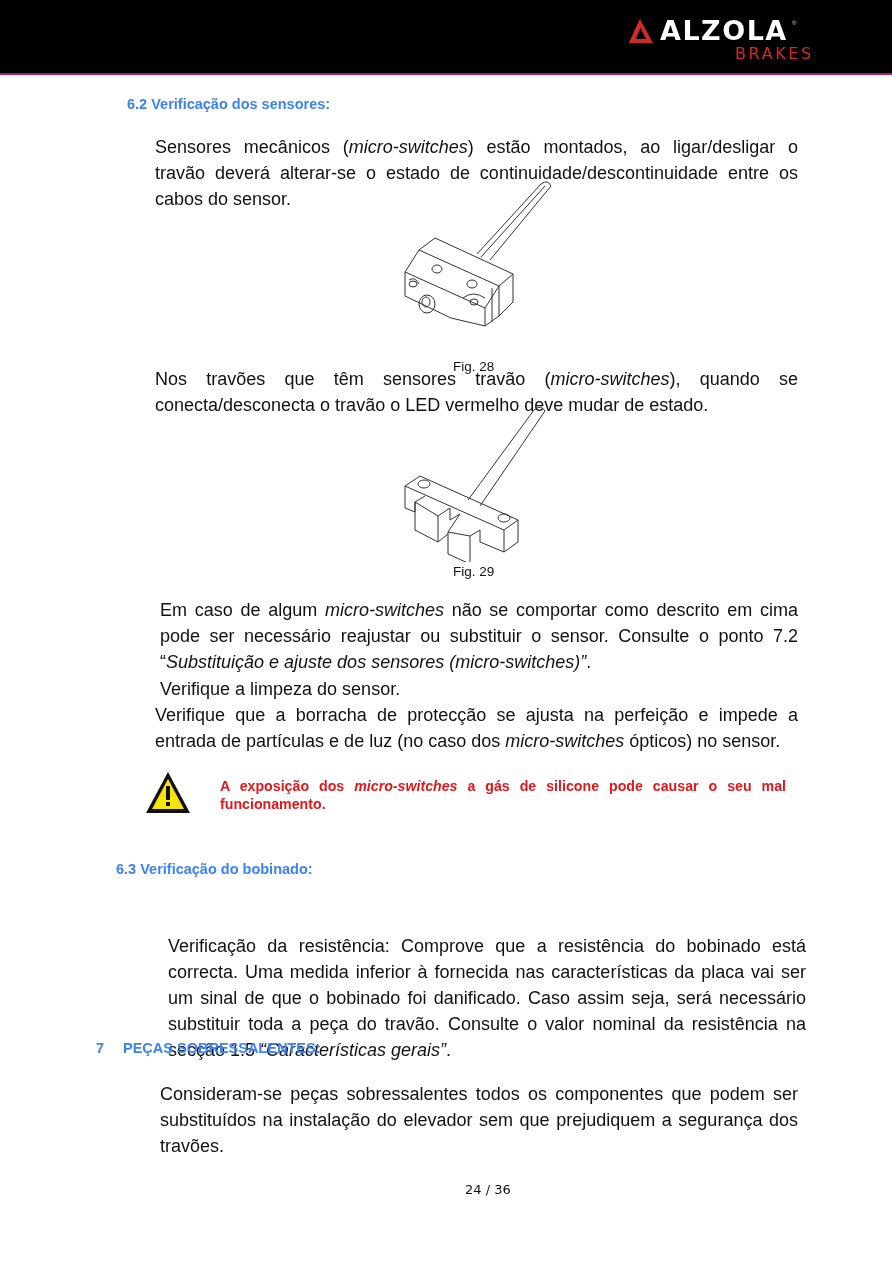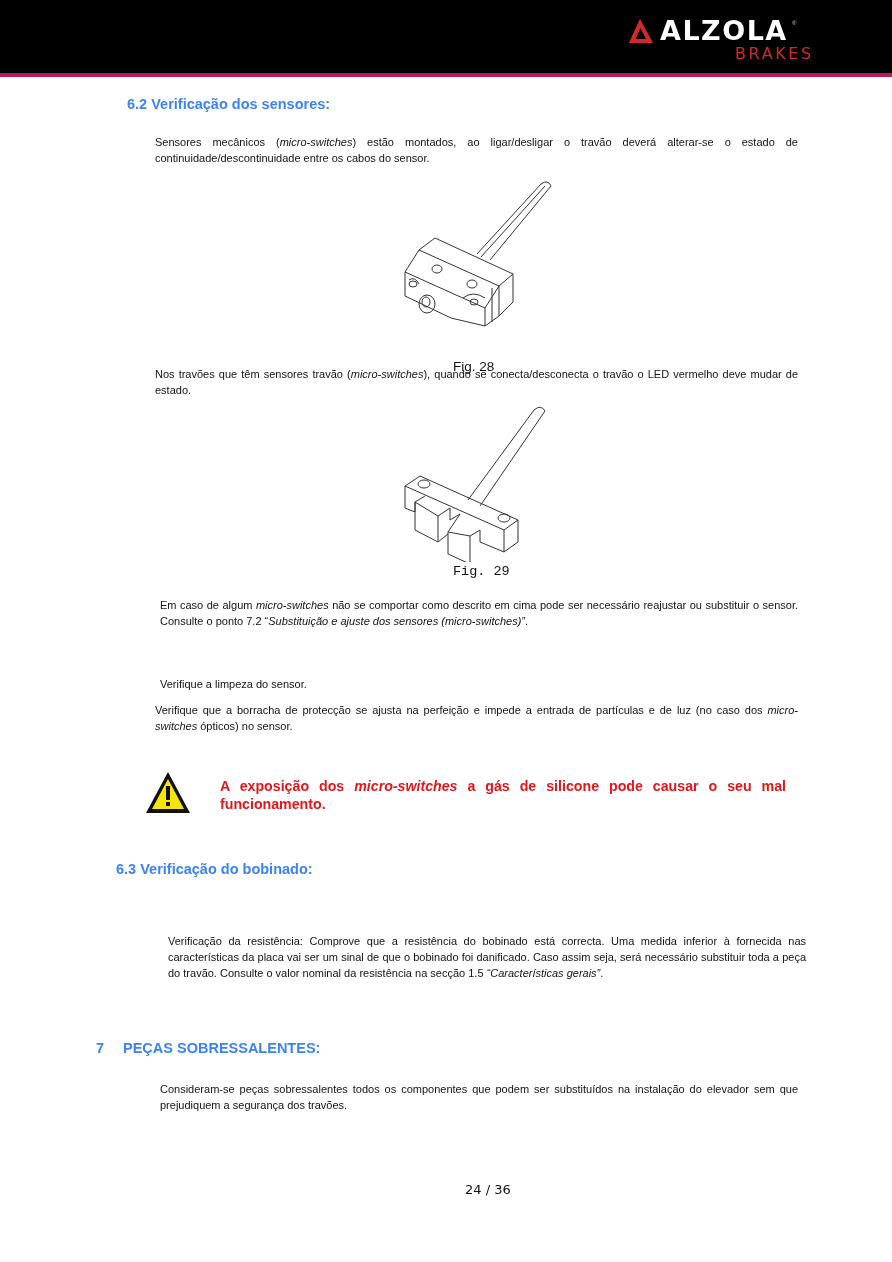--- a/index.html
+++ b/index.html
@@ -1,27 +1,27 @@
 <!DOCTYPE html>
 <html><head>
 <meta charset="utf-8">
 <style>
   html, body { margin: 0; padding: 0; background: #ffffff; }
   body { width: 892px; height: 1262px; position: relative; overflow: hidden;
          font-family: "Liberation Sans", sans-serif; color: #111; }
-  .header { position: absolute; left: 0; top: 0; width: 892px; height: 73px; background: #000; border-bottom: 4px solid #be185d; }
+  .header { position: absolute; left: 0; top: 0; width: 892px; height: 73px; background: #000; border-bottom: 2px solid #be185d; }
   .logo { position: absolute; left: 627px; top: 16px; width: 175px; height: 44px; }
   .logo svg { position: absolute; left: 0; top: 2px; }
   .logo-name { position: absolute; left: 33px; top: -1px; color: #fff; font-weight: bold; font-size: 27px; letter-spacing: 1.5px; font-family: "DejaVu Sans", sans-serif; }
   .logo-reg { position: absolute; left: 165px; top: 4px; color: #ccc; font-size: 6px; }
   .logo-sub { position: absolute; left: 108px; top: 28px; color: #d12a2a; font-size: 16px; letter-spacing: 2.6px; font-family: "DejaVu Sans", sans-serif; }
 
   .abs { position: absolute; }
   .h2 { font-weight: bold; font-size: 14.5px; color: #3b82f6; }
-  .p { font-size: 11px; line-height: 16px; color: #111; text-align: justify; }
+  .p { font-size: 18px; line-height: 26px; color: #111; text-align: justify; }
   .fig-caption { font-size: 13.5px; color: #111; }
   .warn-text { color: #e3161b; font-weight: bold; font-size: 14.2px; line-height: 18px; text-align: justify; word-spacing: 3px; }
   .pagenum { font-family: "DejaVu Sans", sans-serif; font-size: 13px; color: #111; margin-left: 40px; }
   i { font-style: italic; }
 </style>
 </head>
 <body>
 
 <div class="header">
   <div class="logo">
@@ -82,21 +82,21 @@
   <ellipse cx="104" cy="116" rx="6" ry="4"></ellipse>
 
   <path d="M5 84 L5 106 L15 110 L15 100 L25 94"></path>
   <path d="M15 100 L15 128 L38 140 L38 114 L50 106 L50 118 L60 112 L48 130 L48 152 L70 162 L70 134 L80 128"></path>
   <path d="M104 128 L104 150 L118 140 L118 118"></path>
   <path d="M80 128 L80 140 L104 150"></path>
   <path d="M15 100 L38 114"></path>
   <path d="M48 130 L70 134"></path>
   <path d="M38 140 L48 132"></path>
 </svg>
-<div class="abs fig-caption" style="left:453px; top:564px;font-family:Liberation Mono, monospace;">Fig. 29</div>
+<div class="abs fig-caption" style="left:453px; top:564px;">Fig. 29</div>
 
 <div class="abs p" style="left:160px; top:597px; width:638px;">
   <span>Em caso de algum </span><i>micro-switches</i><span> não se comportar como descrito em cima pode ser necessário reajustar ou substituir o sensor. Consulte o ponto 7.2 “</span><i>Substituição e ajuste dos sensores (micro-switches)”</i><span>.</span>
 </div>
 
 <div class="abs p" style="left:160px; top:676px;">Verifique a limpeza do sensor.</div>
 
 <div class="abs p" style="left:155px; top:675px; width:643px;margin-top:27px;">
   <span>Verifique que a borracha de protecção se ajusta na perfeição e impede a entrada de partículas e de luz (no caso dos </span><i>micro-switches</i><span> ópticos) no sensor.</span>
 </div>

